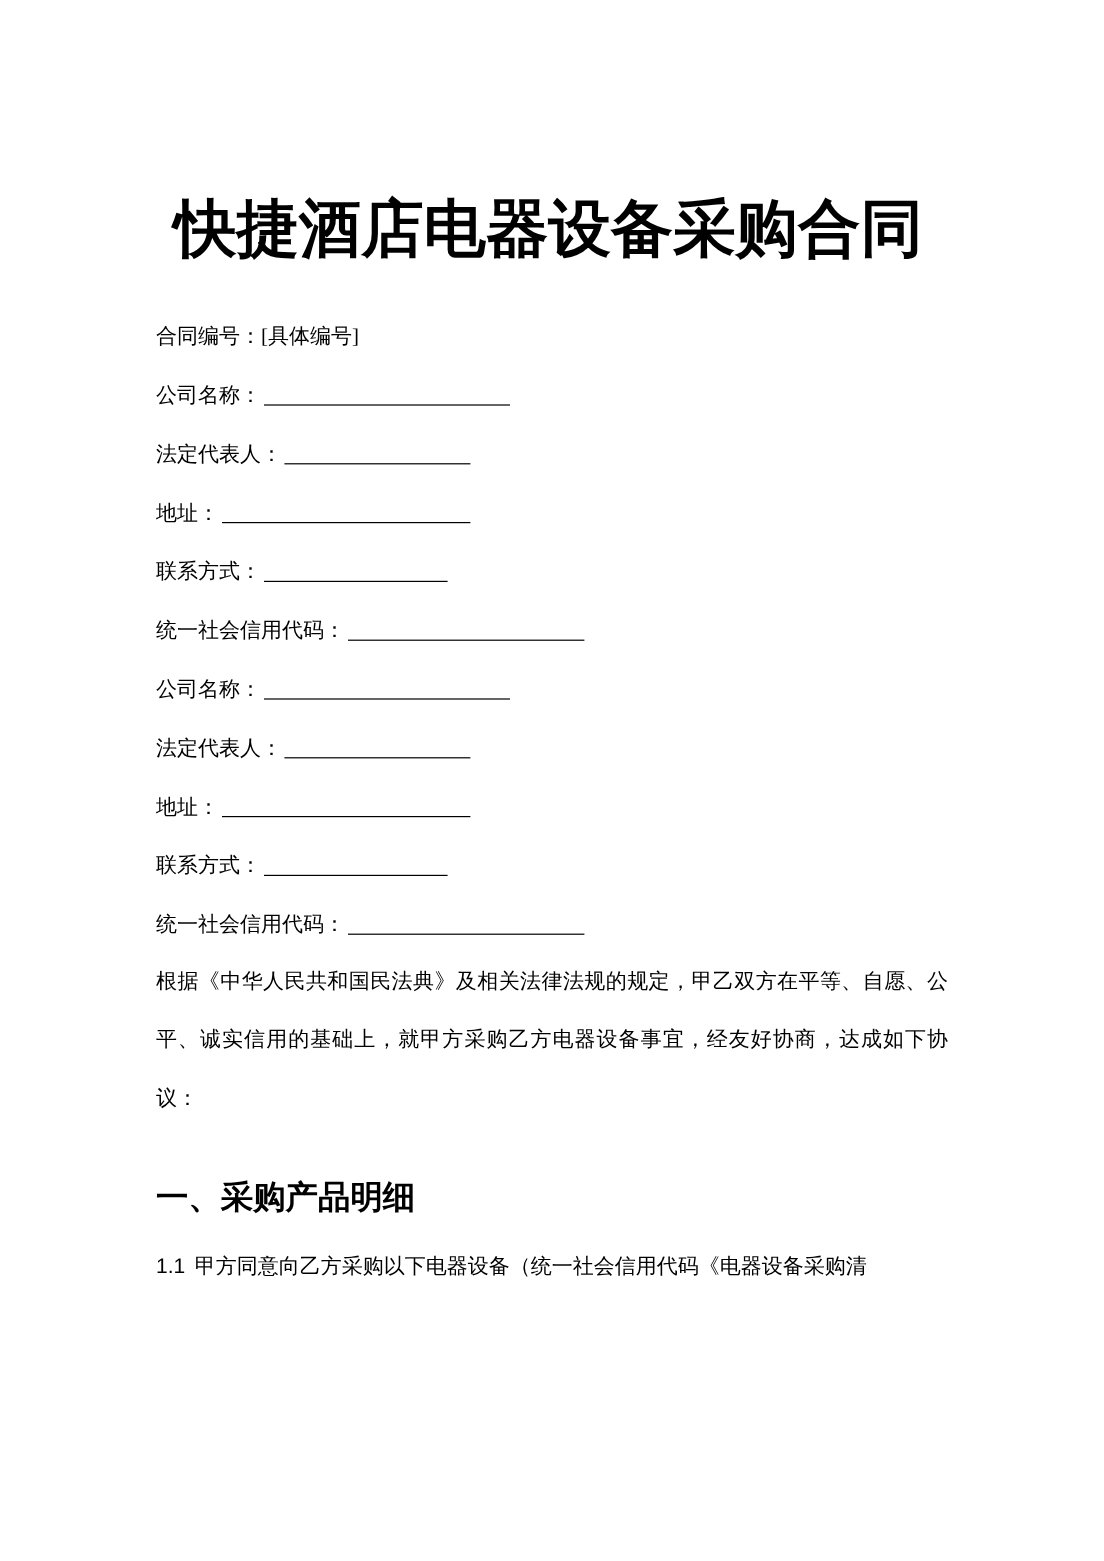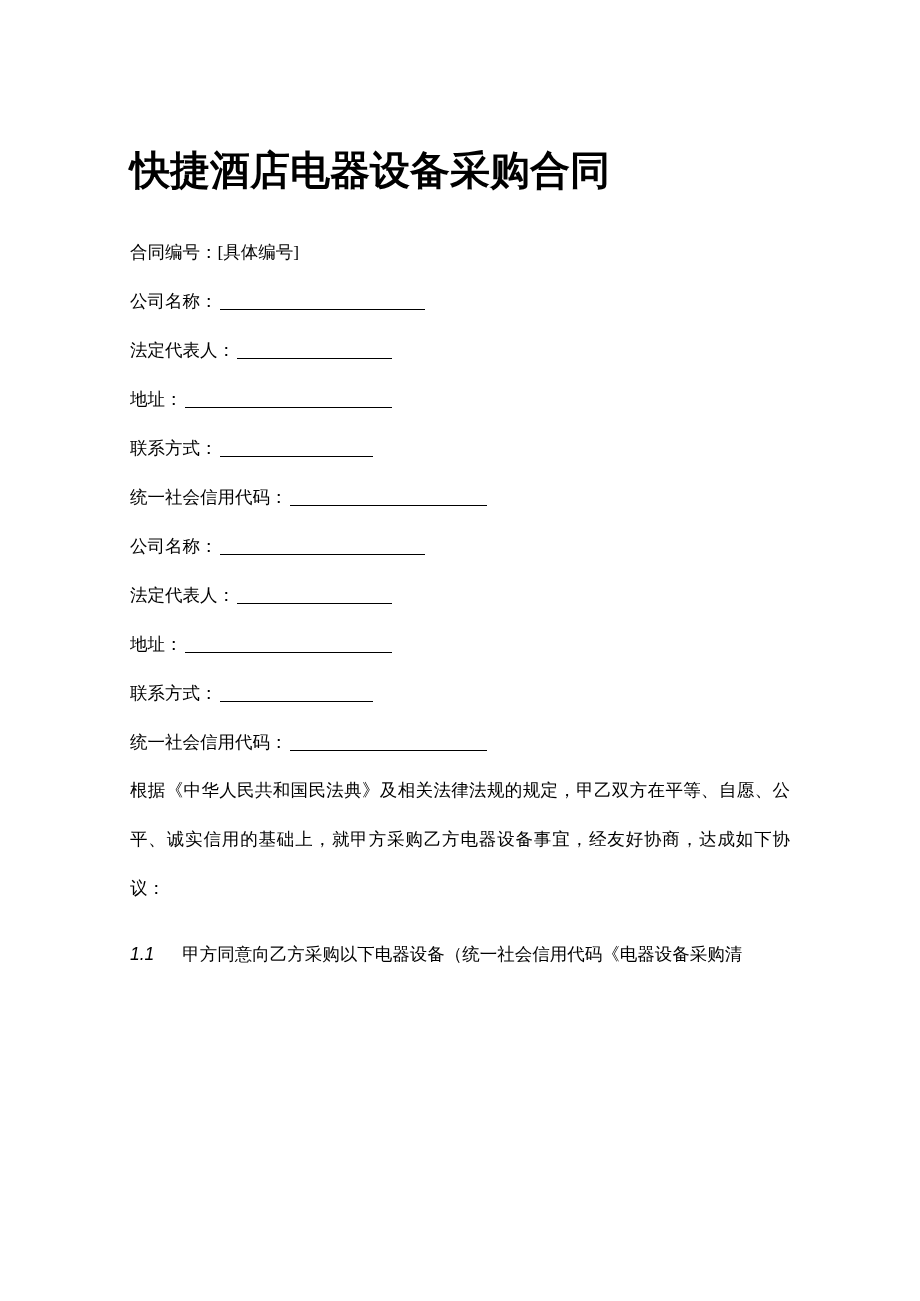--- a/index.html
+++ b/index.html
@@ -18,25 +18,25 @@
   .page {
     position: relative;
     width: 920px;
     height: 1301px;
     background: #ffffff;
     box-sizing: border-box;
     padding: 0 130px;
     overflow: hidden;
   }
   .doc-title {
-    font-size: 40px;
+    font-size: 52px;
     font-weight: bold;
     line-height: 1.1;
     letter-spacing: 0px;
-    margin: 0;
+    margin: 15px;
     padding-top: 148px;
     color: #000000;
     white-space: nowrap;
   }
   .field-list {
     margin-top: 36px;
     font-family: Liberation Serif, serif;
   }
   .line {
     font-size: 17.5px;
@@ -85,22 +85,21 @@
     white-space: nowrap;
   }
   .clause {
     font-size: 17.5px;
     line-height: 49px;
     margin: 0;
     padding-top: 16px;
     white-space: nowrap;
   }
   .clause .num {
-    margin-right: 28px;
-    font-style: italic;
+    margin-right: 8px;
   }
 </style>
 </head>
 <body>
 
 <div class="page">
 
   <h1 class="doc-title">快捷酒店电器设备采购合同</h1>
 
   <div class="field-list">
@@ -148,18 +147,19 @@
     </div>
 
     <div class="line">
       <span class="label">统一社会信用代码：</span><span class="blank w-credit"></span>
     </div>
 
   </div>
 
   <p class="para">根据《中华人民共和国民法典》及相关法律法规的规定，甲乙双方在平等、自愿、公平、诚实信用的基础上，就甲方采购乙方电器设备事宜，经友好协商，达成如下协议：</p>
 
+  <h2 class="section-heading">一、采购产品明细</h2>
 
   <p class="clause">
     <span class="num">1.1</span><span>甲方同意向乙方采购以下电器设备（统一社会信用代码《电器设备采购清</span>
   </p>
 
 </div>
 
 </body></html>

